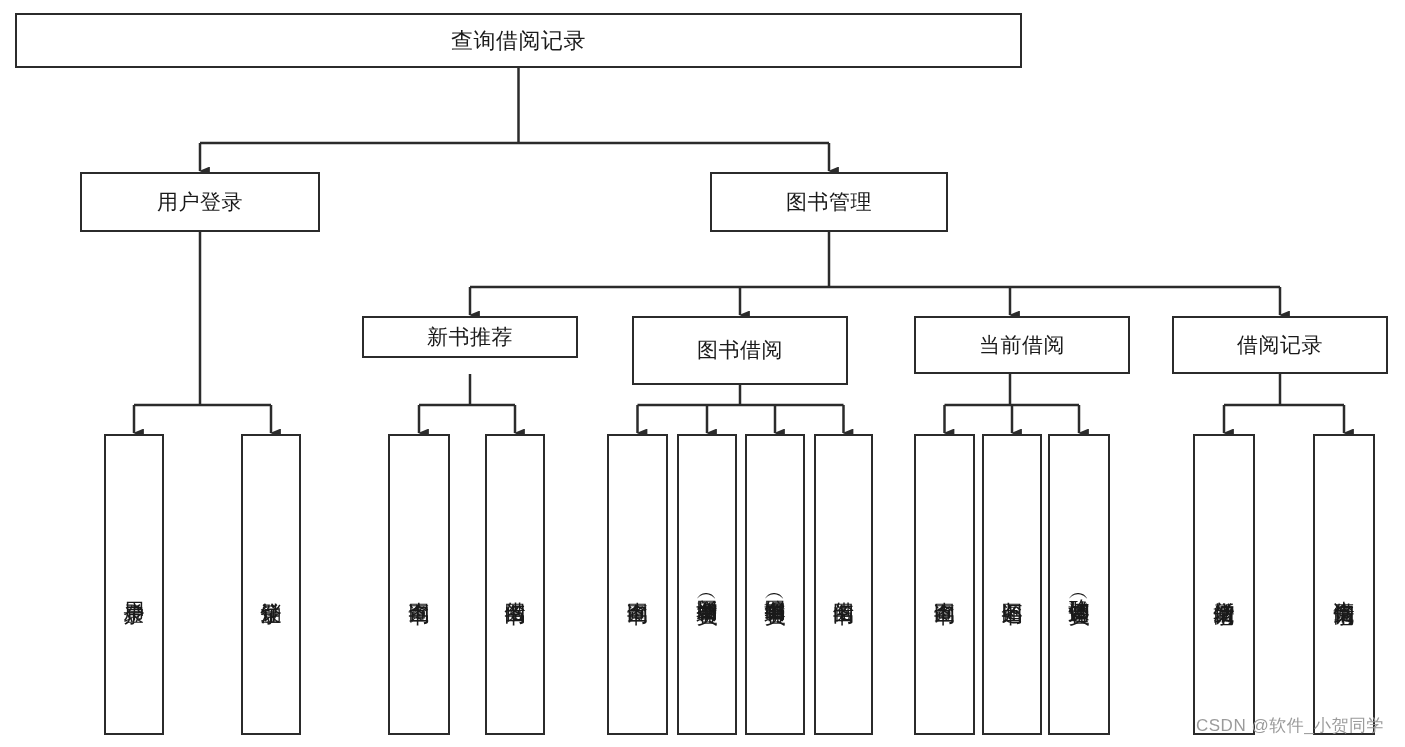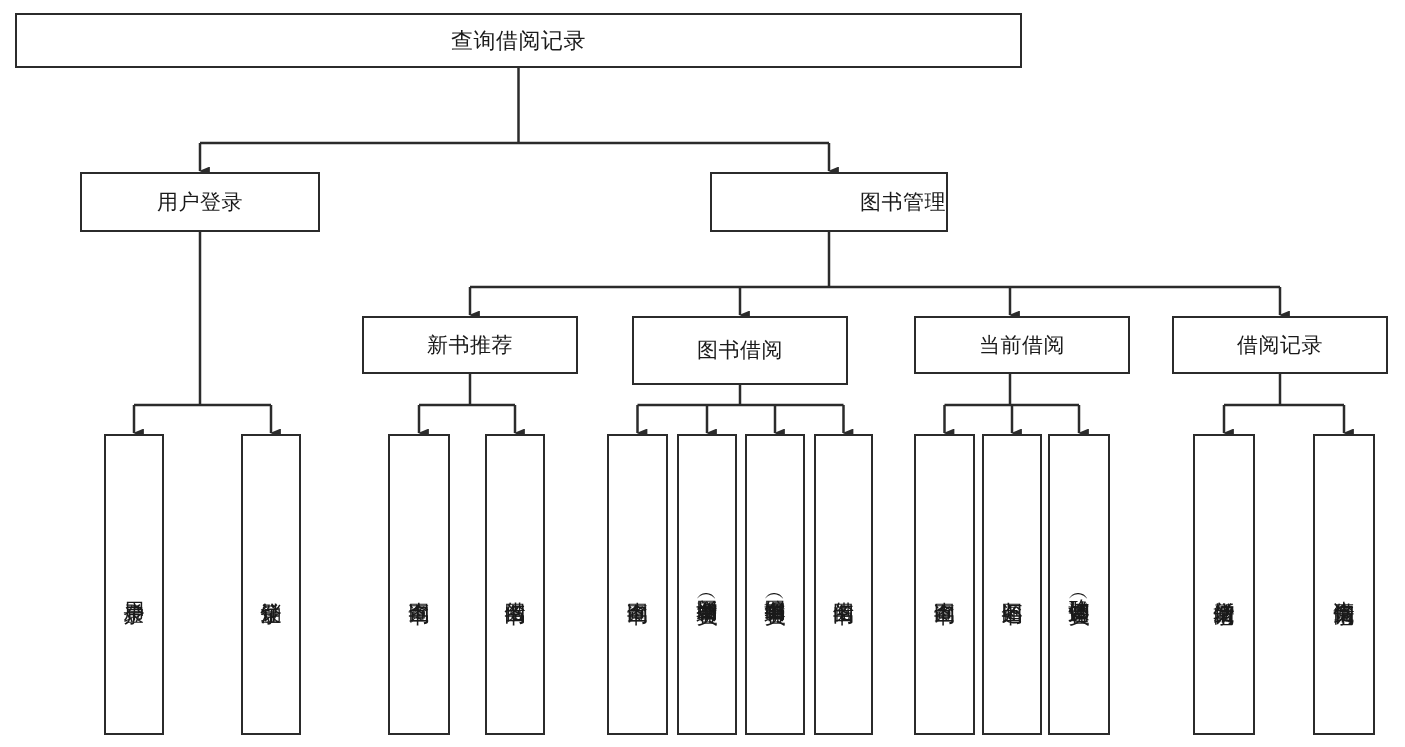--- a/index.html
+++ b/index.html
@@ -114,24 +114,24 @@
       </g>
   </svg>
 
   <div id="node-layer">
       <div class="node horiz root" style="left: 15px; top: 13px; width: 1007px; height: 55px; border-color: rgb(43, 43, 43); background: rgb(255, 255, 255); color: rgb(26, 26, 26);">
         <span class="label">查询借阅记录</span>
       </div>
       <div class="node horiz" style="left: 80px; top: 172px; width: 240px; height: 60px; border-color: rgb(43, 43, 43); background: rgb(255, 255, 255); color: rgb(26, 26, 26);">
         <span class="label">用户登录</span>
       </div>
-      <div class="node horiz" style="left: 710px; top: 172px; width: 238px; height: 60px; border-color: rgb(43, 43, 43); background: rgb(255, 255, 255); color: rgb(26, 26, 26); justify-content: flex-end;">
+      <div class="node horiz" style="left: 710px; top: 172px; width: 238px; height: 60px; border-color: rgb(43, 43, 43); background: rgb(255, 255, 255); color: rgb(26, 26, 26);">
         <span class="label">图书管理</span>
       </div>
-      <div class="node horiz" style="left: 362px; top: 316px; width: 216px; height: 58px; border-color: rgb(43, 43, 43); background: rgb(255, 255, 255); color: rgb(26, 26, 26);">
+      <div class="node horiz" style="left: 362px; top: 316px; width: 216px; height: 42px; border-color: rgb(43, 43, 43); background: rgb(255, 255, 255); color: rgb(26, 26, 26);">
         <span class="label">新书推荐</span>
       </div>
       <div class="node horiz" style="left: 632px; top: 316px; width: 216px; height: 69px; border-color: rgb(43, 43, 43); background: rgb(255, 255, 255); color: rgb(26, 26, 26);">
         <span class="label">图书借阅</span>
       </div>
       <div class="node horiz" style="left: 902px; top: 316px; width: 216px; height: 58px; border-color: rgb(43, 43, 43); background: rgb(255, 255, 255); color: rgb(26, 26, 26); margin-left: 12px;">
         <span class="label">当前借阅</span>
       </div>
       <div class="node horiz" style="left: 1172px; top: 316px; width: 216px; height: 58px; border-color: rgb(43, 43, 43); background: rgb(255, 255, 255); color: rgb(26, 26, 26);">
         <span class="label">借阅记录</span>
@@ -170,14 +170,15 @@
         <span class="label">确认归还（管理员）</span>
       </div>
       <div class="node vert" style="left: 1193px; top: 434px; width: 62px; height: 301px; border-color: rgb(43, 43, 43); background: rgb(255, 255, 255); color: rgb(26, 26, 26);">
         <span class="label">新增借阅记录</span>
       </div>
       <div class="node vert" style="left: 1313px; top: 434px; width: 62px; height: 301px; border-color: rgb(43, 43, 43); background: rgb(255, 255, 255); color: rgb(26, 26, 26);">
         <span class="label">查询借阅记录</span>
       </div>
     </div>
 
+  <div class="watermark" style="left:1196px; top:714px;">CSDN @软件_小贺同学</div>
 
 </div>
 
 </body></html>

